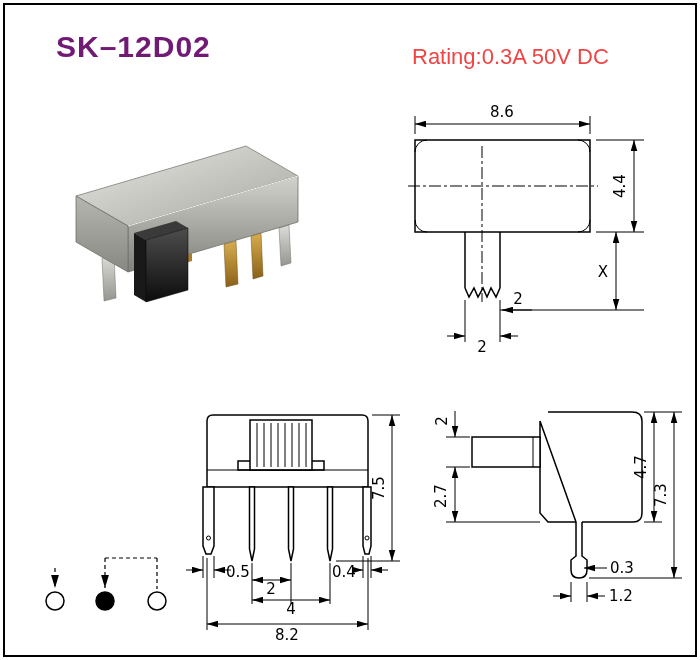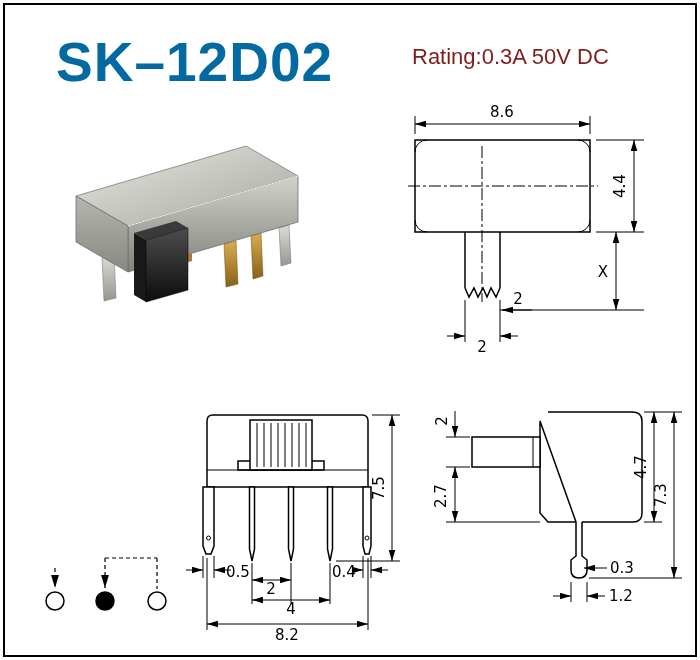--- a/index.html
+++ b/index.html
@@ -3,26 +3,26 @@
 <meta charset="utf-8">
 <style>
   html,body { margin:0; padding:0; background:#fff; }
   .page {
     position:relative; width:700px; height:660px; background:#ffffff;
     font-family:"DejaVu Sans", sans-serif; overflow:hidden;
   }
   .frame { position:absolute; inset:3px; border:2px solid #000; pointer-events:none; }
   .title {
     position:absolute; left:56px; top:30px;
-    font-family:"Liberation Sans", sans-serif; font-size:55px; font-weight:bold;
-    letter-spacing:1px; color:#0369a1;
+    font-family:"Liberation Sans", sans-serif; font-size:30px; font-weight:bold;
+    letter-spacing:1px; color:#701a75;
   }
   .rating {
     position:absolute; left:412px; top:44px;
-    font-family:"Liberation Sans", sans-serif; font-size:22px; color:#7f1d1d;
+    font-family:"Liberation Sans", sans-serif; font-size:22px; color:#ef4444;
   }
   svg.canvas { position:absolute; left:0; top:0; }
   .ol   { fill:#fff; stroke:#000; stroke-width:1.5; }
   .ln   { fill:none; stroke:#000; stroke-width:1.5; }
   .thin { fill:none; stroke:#000; stroke-width:1; }
   .cl   { fill:none; stroke:#000; stroke-width:1; stroke-dasharray:12 3 3 3; }
   .dsh  { fill:none; stroke:#000; stroke-width:1.2; stroke-dasharray:4 3; }
   .dimt { font-family:"DejaVu Sans", sans-serif; font-size:15px; fill:#000; text-anchor:middle; }
   .dimt.start { text-anchor:start; }
 </style>

